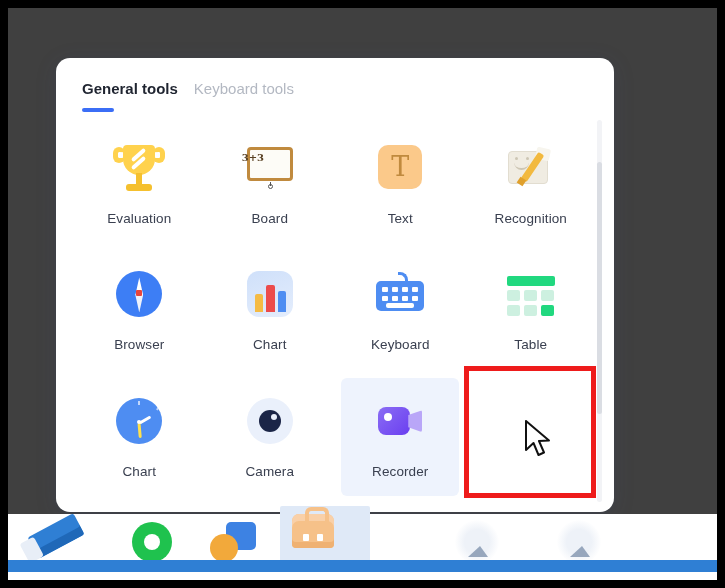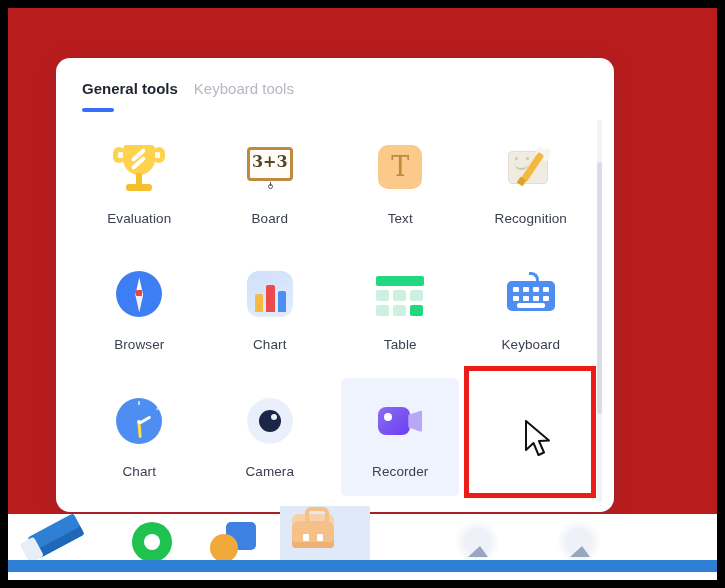--- a/index.html
+++ b/index.html
@@ -5,21 +5,21 @@
   * { box-sizing: border-box; }
   html, body { margin:0; padding:0; }
   body {
     width:725px; height:588px; overflow:hidden;
     background:#000;
     font-family:"Liberation Sans", sans-serif;
   }
   #screen {
     position:absolute; left:8px; top:8px;
     width:709px; height:572px;
-    background:#b91c1c;
+    background:#404040;
     overflow:hidden;
   }
   
   #panel {
     position:absolute; left:48px; top:50px;
     width:558px; height:454px;
     background:#ffffff;
     border-radius:14px;
     box-shadow:0 4px 22px rgba(60,80,140,.13), 0 1px 4px rgba(60,80,140,.07);
   }
@@ -103,22 +103,22 @@
   .i-trophy .hR { right:2px; border-left:none; }
   .i-trophy .stem { position:absolute; left:25px; top:32px; width:6px; height:12px; background:#f5c02e; }
   .i-trophy .base { position:absolute; left:15px; top:43px; width:26px; height:7px;
      background:#f5c02e; border-radius:3px; }
   .i-trophy .sl { position:absolute; width:17px; height:4px; background:#fff;
      border-radius:2px; transform:rotate(-42deg); left:19px; }
   .i-trophy .sl1 { top:12px; } .i-trophy .sl2 { top:20px; }
   
   .i-board .frame { position:absolute; left:5px; top:6px; width:46px; height:34px;
      border:3px solid #c08a3e; border-radius:4px; background:#fdfcf7; }
-  .i-board .txt { position:absolute; left:0; top:11px; width:56px; text-align:center;
-     font-size:16px; font-weight:bold; color:#5b4326; font-family:"DejaVu Serif", serif; }
+  .i-board .txt { position:absolute; left:0; top:11px; width:56px; 
+     font-size:10px; font-weight:bold; color:#5b4326; font-family:"DejaVu Serif", serif; }
   .i-board .knob { position:absolute; left:26px; top:43px; width:5px; height:5px;
      border:1.6px solid #555; border-radius:50%; }
   .i-board .knob::after { content:''; position:absolute; left:1px; top:-3px;
      width:1.6px; height:4px; background:#555; }
   
   .i-curtain .top { position:absolute; left:5px; top:7px; width:46px; height:7px;
      background:#e04a4a; border-radius:3px; }
   .i-curtain .lp, .i-curtain .rp { position:absolute; top:7px; width:20px; height:36px;
      background:#e04a4a; }
   .i-curtain .lp { left:5px; border-radius:2px 0 0 6px;
@@ -310,50 +310,50 @@
         <div class="glyph i-chart">
           <div class="sq"></div>
             <b class="b1"></b>
             <b class="b2"></b>
             <b class="b3"></b>
         </div>
         <div class="cap">Chart</div>
       </div>
 
       <div class="cell">
-        <div class="glyph i-table">
-          <div class="hdr"></div>
-          <s class="r1c1"></s>
-            <s class="r1c2"></s>
-            <s class="r1c3"></s>
-          <s class="r2c1"></s>
-            <s class="r2c2"></s>
-            <s class="r2c3"></s>
-        </div>
-        <div class="cap">Table</div>
-      </div>
-
-      <div class="cell">
         <div class="glyph i-kb">
           <div class="cord"></div>
             <div class="body"></div>
           <k class="ka" style="left:10px"></k>
             <k class="ka" style="left:20px"></k>
           <k class="ka" style="left:30px"></k>
             <k class="ka" style="left:40px"></k>
           <k class="kb2" style="left:10px"></k>
             <k class="kb2" style="left:20px"></k>
           <k class="kb2" style="left:30px"></k>
             <k class="kb2" style="left:40px"></k>
           <div class="space"></div>
         </div>
         <div class="cap">Keyboard</div>
       </div>
 
       <div class="cell">
+        <div class="glyph i-table">
+          <div class="hdr"></div>
+          <s class="r1c1"></s>
+            <s class="r1c2"></s>
+            <s class="r1c3"></s>
+          <s class="r2c1"></s>
+            <s class="r2c2"></s>
+            <s class="r2c3"></s>
+        </div>
+        <div class="cap">Table</div>
+      </div>
+
+      <div class="cell">
         <div class="glyph i-clock">
           <div class="face"></div>
           <t style="transform:rotate(0deg)"></t>
             <t style="transform:rotate(30deg)"></t>
           <t style="transform:rotate(60deg)"></t>
             <t style="transform:rotate(90deg)"></t>
           <t style="transform:rotate(120deg)"></t>
             <t style="transform:rotate(150deg)"></t>
           <div class="hh"></div>
             <div class="mh"></div>

